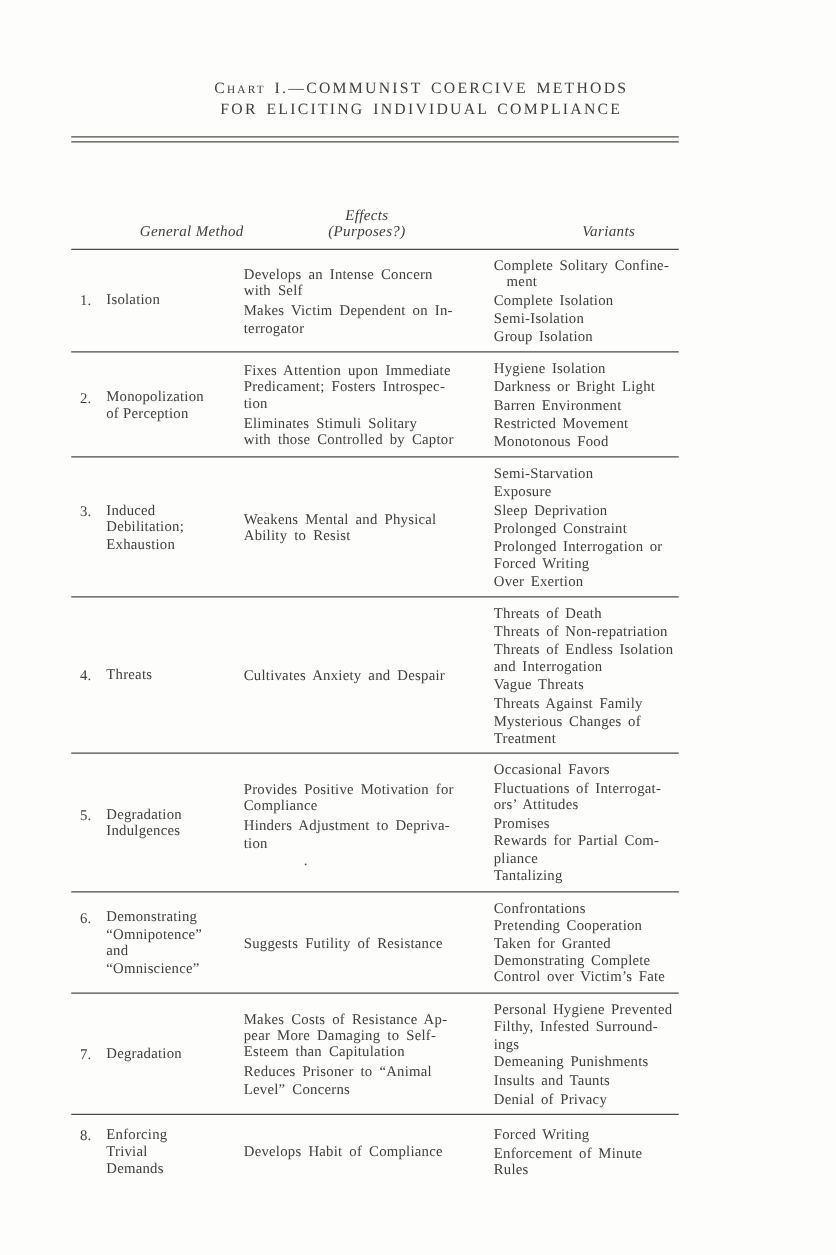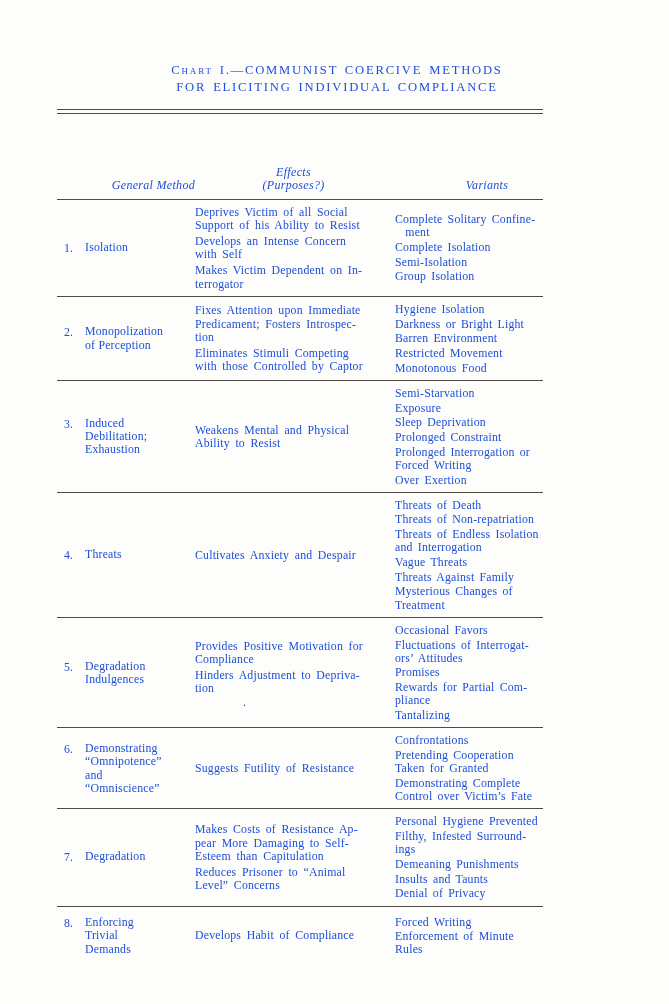--- a/index.html
+++ b/index.html
@@ -3,21 +3,21 @@
 <meta charset="utf-8">
 <style>
   html, body { margin: 0; padding: 0; background: #e9e9e7; }
   .page {
     position: relative;
     width: 669px;
     height: 1004px;
     margin: 0 auto;
     background: #fdfdfb;
     font-family: "Liberation Serif", "DejaVu Serif", serif;
-    color: #1d4ed8;
+    color: #404040;
     overflow: hidden;
   }
   .content {
     position: absolute;
     left: 57px;
     top: 62px;
     width: 560px;
   }
   
   .title {
@@ -122,22 +122,20 @@
 
     <div class="rule"></div>
 
     <div id="tbody">
         <div class="row">
           <div class="c-method">
             <div class="rownum">1.</div>
             <div class="mname">Isolation</div>
           </div>
           <div class="c-effects">
-            <div class="effect">Deprives Victim of all Social
-Support of his Ability to Resist</div>
             <div class="effect">Develops an Intense Concern
 with Self</div>
             <div class="effect">Makes Victim Dependent on In-
 terrogator</div>
           </div>
           <div class="c-variants">
             <div class="variant">Complete Solitary Confine-
   ment</div>
             <div class="variant">Complete Isolation</div>
             <div class="variant">Semi-Isolation</div>
@@ -148,21 +146,21 @@
         <div class="row">
           <div class="c-method">
             <div class="rownum">2.</div>
             <div class="mname">Monopolization
 of Perception</div>
           </div>
           <div class="c-effects">
             <div class="effect">Fixes Attention upon Immediate
 Predicament; Fosters Introspec-
 tion</div>
-            <div class="effect">Eliminates Stimuli Competing
+            <div class="effect">Eliminates Stimuli Solitary
 with those Controlled by Captor</div>
           </div>
           <div class="c-variants">
             <div class="variant">Hygiene Isolation</div>
             <div class="variant">Darkness or Bright Light</div>
             <div class="variant">Barren Environment</div>
             <div class="variant">Restricted Movement</div>
             <div class="variant">Monotonous Food</div>
           </div>
         </div>

